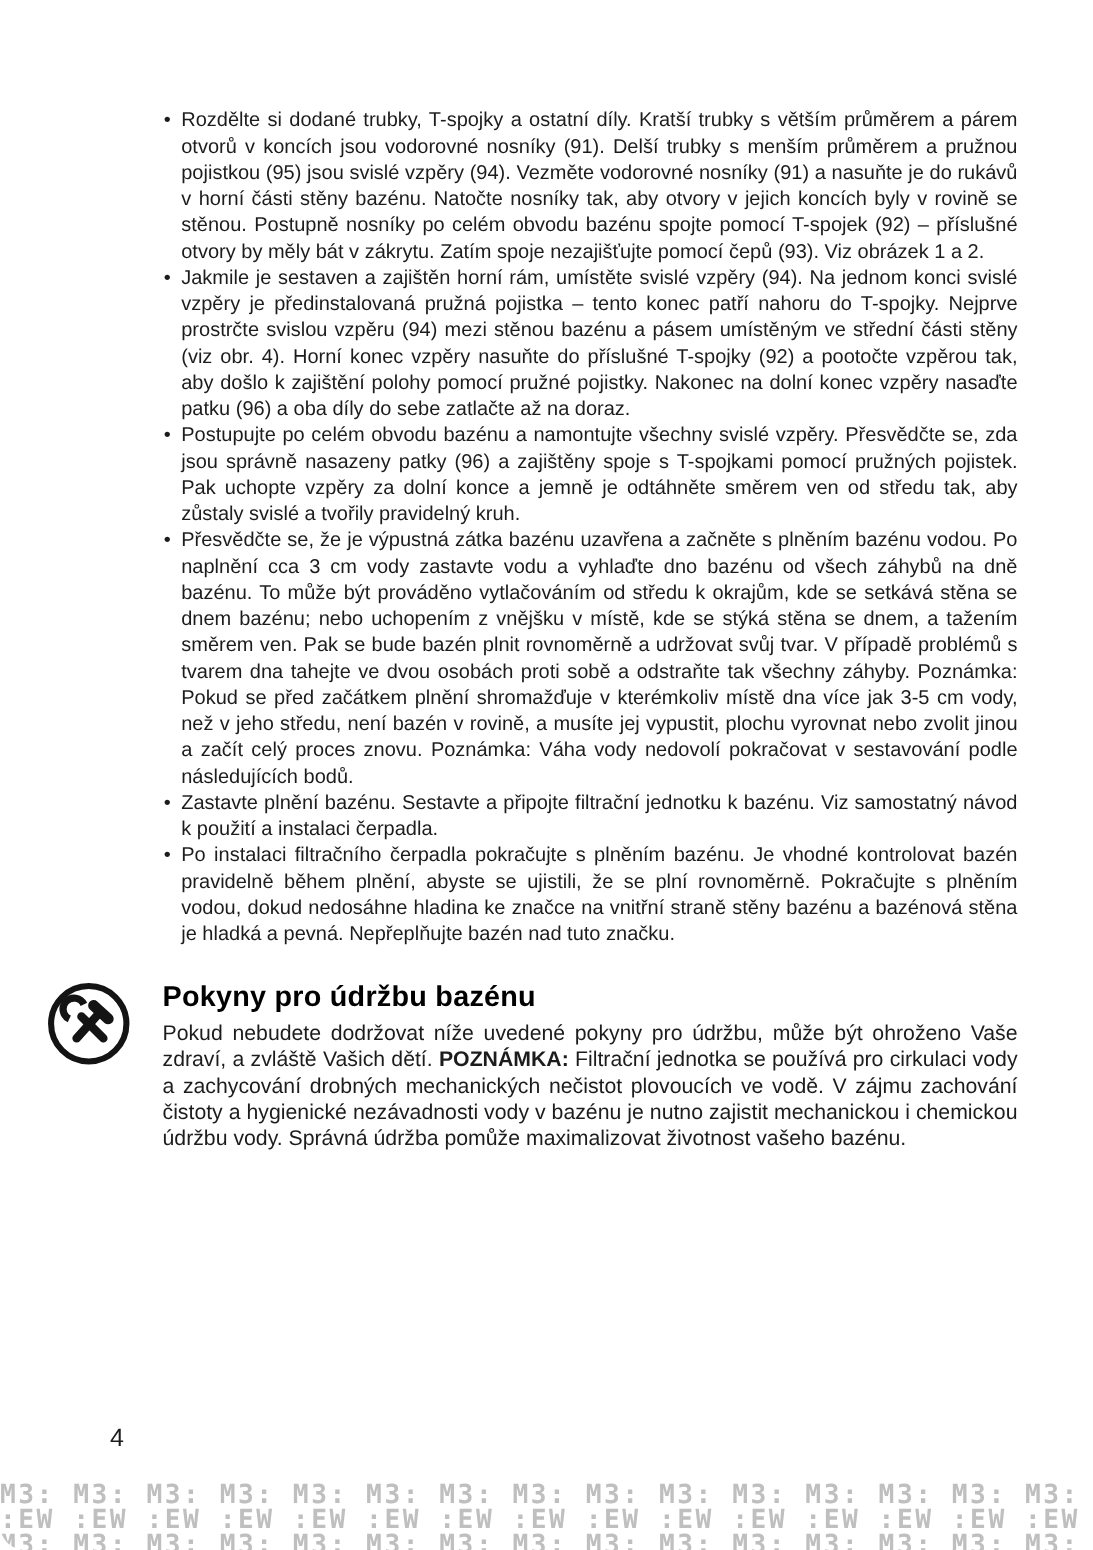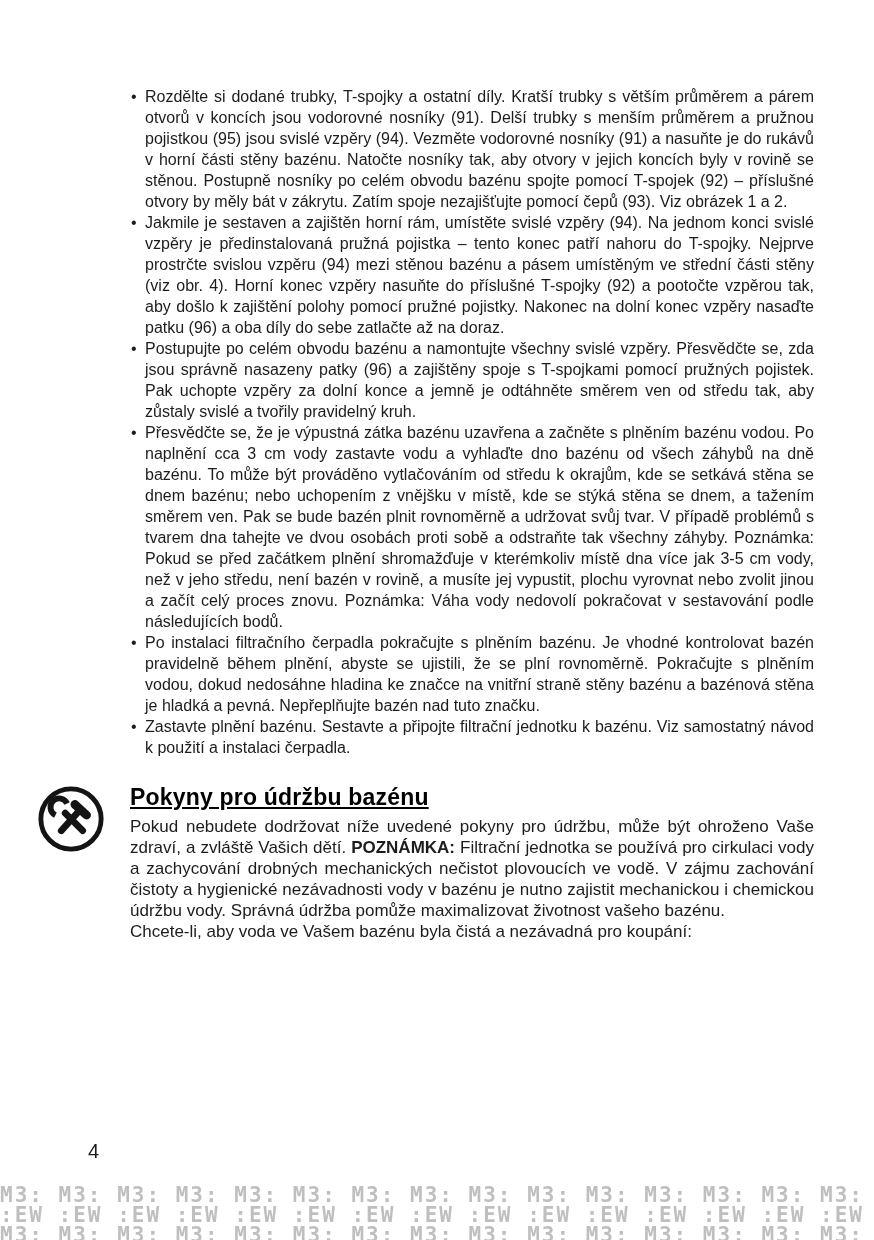--- a/index.html
+++ b/index.html
@@ -4,20 +4,21 @@
 <style>
   html, body { margin: 0; padding: 0; background: #ffffff; }
   .page {
     position: relative;
     width: 874px;
     height: 1240px;
     background: #ffffff;
     overflow: hidden;
     color: #1c1c1c;
     font-family: "Liberation Sans", "DejaVu Sans", sans-serif;
+    border-radius: 20px;
   }
   .content {
     position: absolute;
     top: 86px;
     left: 130px;
     width: 684px;
   }
   ul.instructions {
     margin: 0;
     padding: 0;
@@ -40,21 +41,20 @@
   .maintenance {
     position: relative;
     margin-top: 26px;
   }
   .maintenance .heading {
     margin: 0 0 5px 0;
     font-size: 23px;
     font-weight: bold;
     color: #000000;
     letter-spacing: 0.2px;
-    text-decoration: underline;
   }
   .maintenance p {
     margin: 0;
     font-size: 17px;
     line-height: 21px;
     text-align: justify;
   }
   .maintenance p.closing { text-align: left; }
   .icon-wrap {
     position: absolute;
@@ -93,37 +93,36 @@
 
 <div class="page">
 
   <div class="content">
 
     <ul class="instructions">
       <li><span>Rozdělte si dodané trubky, T-spojky a ostatní díly. Kratší trubky s větším průměrem a párem otvorů v koncích jsou vodorovné nosníky (91). Delší trubky s menším průměrem a pružnou pojistkou (95) jsou svislé vzpěry (94). Vezměte vodorovné nosníky (91) a nasuňte je do rukávů v horní části stěny bazénu. Natočte nosníky tak, aby otvory v jejich koncích byly v rovině se stěnou. Postupně nosníky po celém obvodu bazénu spojte pomocí T-spojek (92) – příslušné otvory by měly bát v zákrytu. Zatím spoje nezajišťujte pomocí čepů (93). Viz obrázek 1 a 2.</span></li>
       <li><span>Jakmile je sestaven a zajištěn horní rám, umístěte svislé vzpěry (94). Na jednom konci svislé vzpěry je předinstalovaná pružná pojistka – tento konec patří nahoru do T-spojky. Nejprve prostrčte svislou vzpěru (94) mezi stěnou bazénu a pásem umístěným ve střední části stěny (viz obr. 4). Horní konec vzpěry nasuňte do příslušné T-spojky (92) a pootočte vzpěrou tak, aby došlo k zajištění polohy pomocí pružné pojistky. Nakonec na dolní konec vzpěry nasaďte patku (96) a oba díly do sebe zatlačte až na doraz.</span></li>
       <li><span>Postupujte po celém obvodu bazénu a namontujte všechny svislé vzpěry. Přesvědčte se, zda jsou správně nasazeny patky (96) a zajištěny spoje s T-spojkami pomocí pružných pojistek. Pak uchopte vzpěry za dolní konce a jemně je odtáhněte směrem ven od středu tak, aby zůstaly svislé a tvořily pravidelný kruh.</span></li>
       <li><span>Přesvědčte se, že je výpustná zátka bazénu uzavřena a začněte s plněním bazénu vodou. Po naplnění cca 3 cm vody zastavte vodu a vyhlaďte dno bazénu od všech záhybů na dně bazénu. To může být prováděno vytlačováním od středu k okrajům, kde se setkává stěna se dnem bazénu; nebo uchopením z vnějšku v místě, kde se stýká stěna se dnem, a tažením směrem ven. Pak se bude bazén plnit rovnoměrně a udržovat svůj tvar. V případě problémů s tvarem dna tahejte ve dvou osobách proti sobě a odstraňte tak všechny záhyby. Poznámka: Pokud se před začátkem plnění shromažďuje v kterémkoliv místě dna více jak 3-5 cm vody, než v jeho středu, není bazén v rovině, a musíte jej vypustit, plochu vyrovnat nebo zvolit jinou a začít celý proces znovu. Poznámka: Váha vody nedovolí pokračovat v sestavování podle následujících bodů.</span></li>
+      <li><span>Zastavte plnění bazénu. Sestavte a připojte filtrační jednotku k bazénu. Viz samostatný návod k použití a instalaci čerpadla.</span></li>
       <li><span>Po instalaci filtračního čerpadla pokračujte s plněním bazénu. Je vhodné kontrolovat bazén pravidelně během plnění, abyste se ujistili, že se plní rovnoměrně. Pokračujte s plněním vodou, dokud nedosáhne hladina ke značce na vnitřní straně stěny bazénu a bazénová stěna je hladká a pevná. Nepřeplňujte bazén nad tuto značku.</span></li>
-      <li><span>Zastavte plnění bazénu. Sestavte a připojte filtrační jednotku k bazénu. Viz samostatný návod k použití a instalaci čerpadla.</span></li>
     </ul>
 
     <div class="maintenance">
       <span class="icon-wrap">
         <svg viewBox="0 0 72 72" width="70" height="70" aria-hidden="true">
           <circle cx="36" cy="36" r="31" fill="none" stroke="#141414" stroke-width="5"></circle>
           <line x1="26" y1="48" x2="44" y2="28" stroke="#141414" stroke-width="7" stroke-linecap="round"></line>
           <line x1="48" y1="48" x2="30" y2="30" stroke="#141414" stroke-width="7" stroke-linecap="round"></line>
           <line x1="40" y1="21" x2="52" y2="32" stroke="#141414" stroke-width="9" stroke-linecap="round"></line>
           <path d="M20 32 A 9 9 0 1 1 32 20" fill="none" stroke="#141414" stroke-width="6"></path>
         </svg>
       </span>
       <h2 class="heading">Pokyny pro údržbu bazénu</h2>
       <p><span>Pokud nebudete dodržovat níže uvedené pokyny pro údržbu, může být ohroženo Vaše zdraví, a zvláště Vašich dětí. </span><b>POZNÁMKA:</b><span> Filtrační jednotka se používá pro cirkulaci vody a zachycování drobných mechanických nečistot plovoucích ve vodě. V zájmu zachování čistoty a hygienické nezávadnosti vody v bazénu je nutno zajistit mechanickou i chemickou údržbu vody. Správná údržba pomůže maximalizovat životnost vašeho bazénu.</span></p>
-      <p class="closing">Chcete-li, aby voda ve Vašem bazénu byla čistá a nezávadná pro koupání:</p>
     </div>
 
   </div>
 
   <div class="page-number">4</div>
 
   <div class="footer-pattern">
     <div class="row">M3: M3: M3: M3: M3: M3: M3: M3: M3: M3: M3: M3: M3: M3: M3: M3: M3: M3: M3: M3:</div>
     <div class="row">:EW :EW :EW :EW :EW :EW :EW :EW :EW :EW :EW :EW :EW :EW :EW :EW :EW :EW :EW :EW</div>
     <div class="row">M3: M3: M3: M3: M3: M3: M3: M3: M3: M3: M3: M3: M3: M3: M3: M3: M3: M3: M3: M3:</div>

